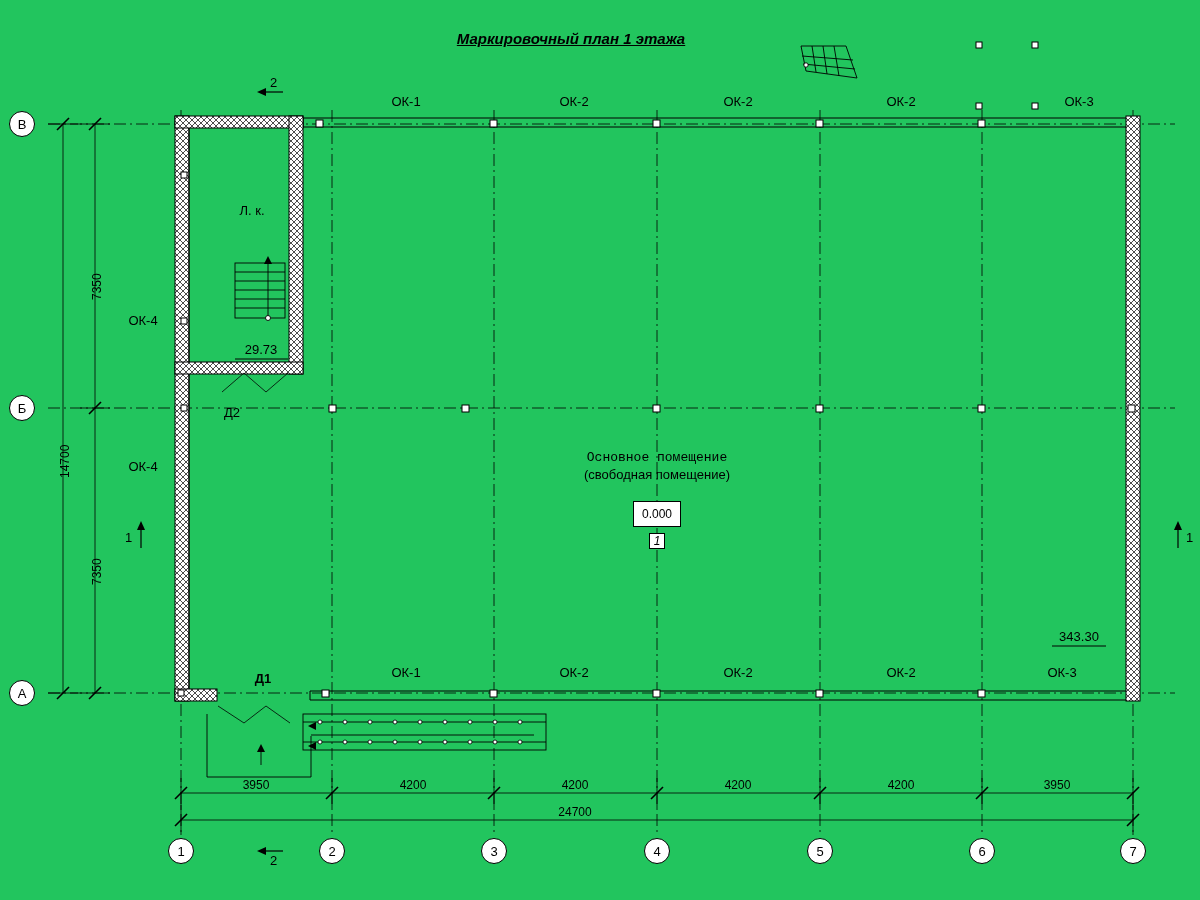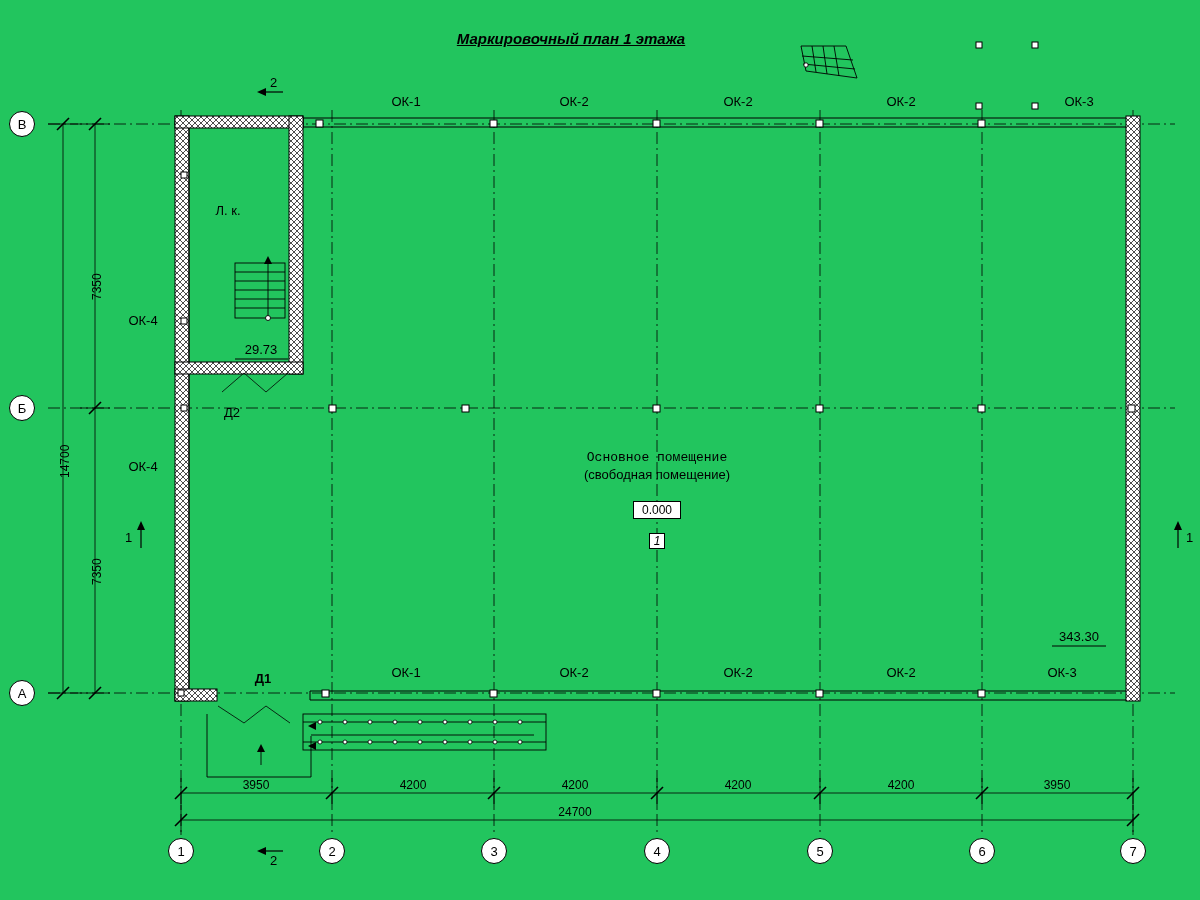--- a/index.html
+++ b/index.html
@@ -280,25 +280,25 @@
 
     <line x1="235" y1="359" x2="288" y2="359" stroke="#000" stroke-width="1"></line>
 
   </svg>
 
   <div class="txt title ctr" style="left:571px; top:30px;">Маркировочный план 1 этажа</div>
 
   <div class="txt ctr" style="left:657px; top:450px;font-family:Liberation Mono, monospace;">Основное помещение</div>
   <div class="txt ctr" style="left:657px; top:467px;">(свободная помещение)</div>
 
-  <div class="lvlbox" style="left:633px; top:501px; width:48px; height:18px;">0.000</div>
+  <div class="lvlbox" style="left:633px; top:501px; width:48px; height:26px;">0.000</div>
 
   <div class="lvlbox" style="left:649px; top:533px; width:16px; height:16px; font-style:italic;">1</div>
 
-  <div class="txt ctr" style="left:228px; top:203px;text-align:center;">Л. к.</div>
+  <div class="txt ctr" style="left:252px; top:203px;text-align:center;">Л. к.</div>
   <div class="txt ctr" style="left:261px; top:342px;">29.73</div>
 
   <div class="txt ctr" style="left:1079px; top:629px;">343.30</div>
 
   <div class="txt ctr" style="left:232px; top:399px;margin-top:6px;">Д2</div>
   <div class="txt ctr" style="left:263px; top:671px;font-weight:bold;">Д1</div>
 
   <div class="txt" style="left:270px; top:75px;">2</div>
   <div class="txt" style="left:270px; top:853px;">2</div>
   <div class="txt" style="left:125px; top:530px;">1</div>

